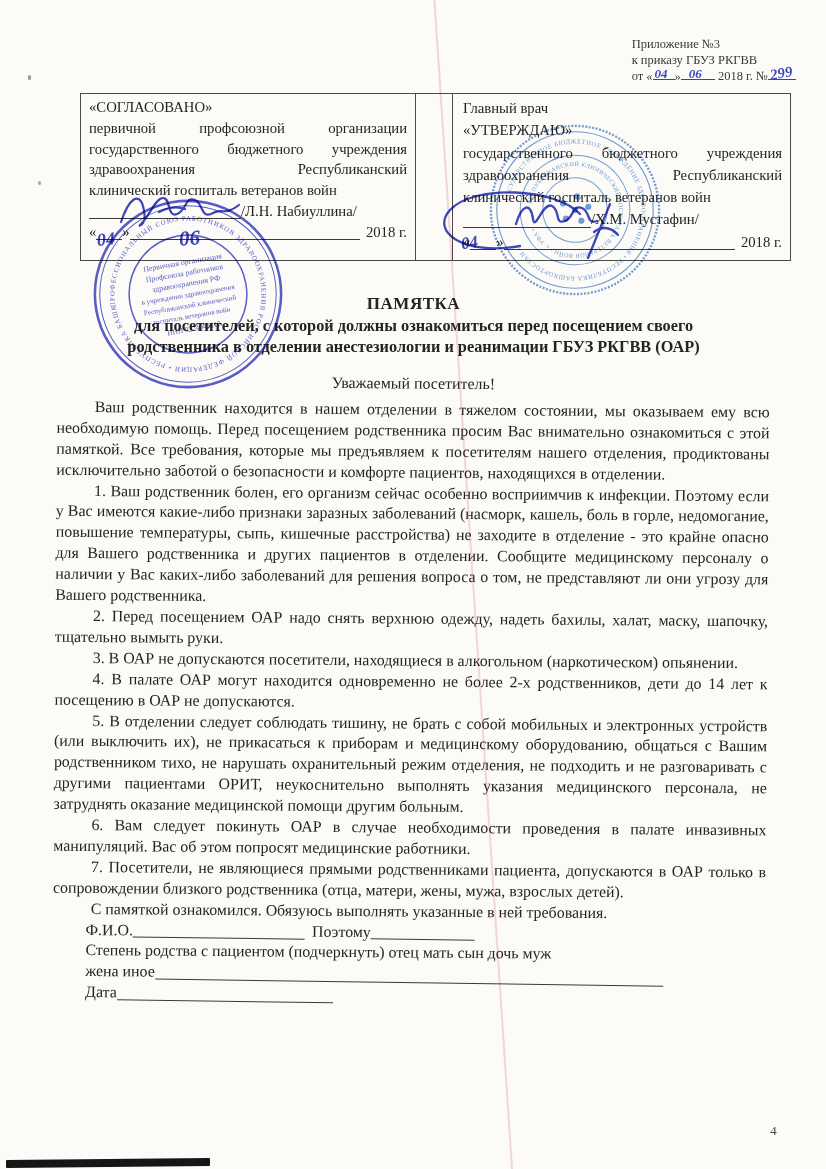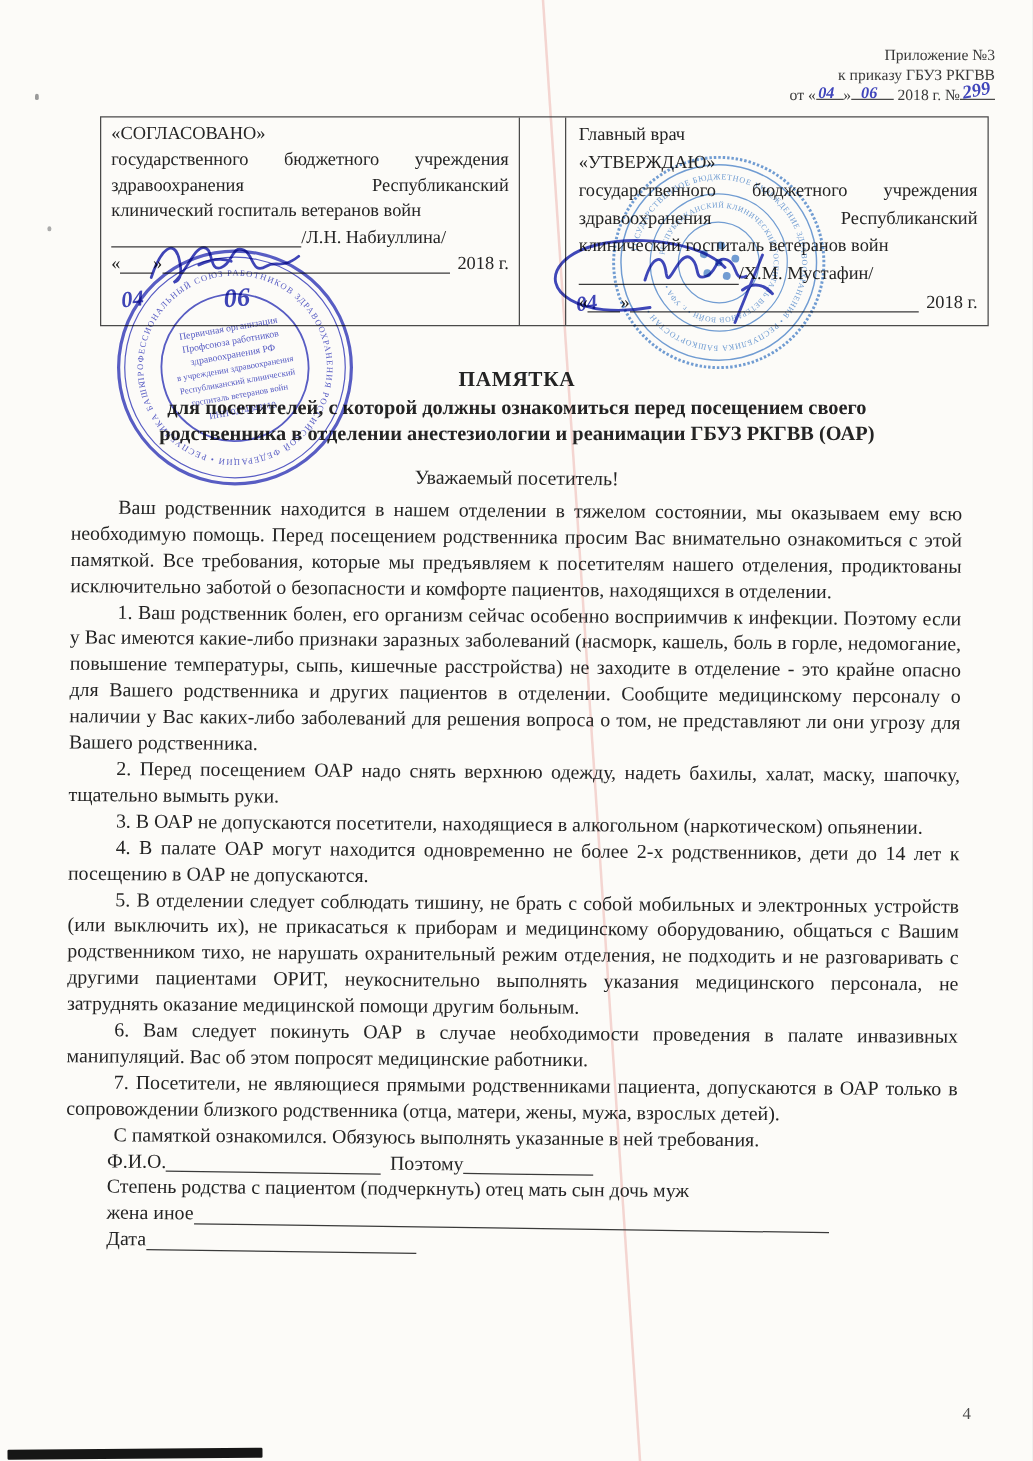--- a/index.html
+++ b/index.html
@@ -2,21 +2,21 @@
 <html><head>
 <meta charset="utf-8">
 <style>
   html,body{margin:0;padding:0;background:#e8e8e8;}
   .page{
     position:relative;width:826px;height:1169px;margin:0 auto;
     background:#fcfbf8;overflow:hidden;
     font-family:"Liberation Serif","DejaVu Serif",serif;color:#242424;
   }
   
-  .corner{position:absolute;top:37px;right:30px;text-align:right;font-size:12.5px;line-height:15.5px;color:#3a3a3a;margin-left:21px;}
+  .corner{position:absolute;top:37px;right:30px;text-align:left;font-size:12.5px;line-height:15.5px;color:#3a3a3a;margin-left:21px;}
   .cslot{display:inline-block;position:relative;border-bottom:1px solid #4a4a4a;height:11px;vertical-align:baseline;}
   .cslot .ink{position:absolute;left:2px;bottom:-2px;}
   .ink{color:#3f45bb;font-style:italic;font-weight:bold;font-family:"Liberation Serif",serif;white-space:nowrap;}
   .ink.num{display:inline-block;transform:rotate(-10deg);font-size:15px;}
   
   .approval{position:absolute;left:80px;top:93px;width:711px;height:168px;
     border:1.3px solid #4a4a4a;display:flex;box-sizing:border-box;}
   .cell{box-sizing:border-box;padding:3px 8px 0 8px;font-size:14.7px;}
   .cell.cl{width:335px;border-right:1.3px solid #4a4a4a;line-height:20.8px;}
   .cellgap{width:37px;border-right:1.3px solid #4a4a4a;box-sizing:border-box;}
@@ -64,20 +64,21 @@
     <div>Приложение №3</div>
     <div>к приказу ГБУЗ РКГВВ</div>
     <div>
       <span>от «</span><span class="cslot" style="width:22px"><span class="ink" style="font-size:13px">04</span></span><span>»</span><span class="cslot" style="width:34px"><span class="ink" style="font-size:13px;left:8px">06</span></span><span> 2018  г. №</span><span class="cslot" style="width:28px"><span class="ink num">299</span></span>
     </div>
   </div>
 
   <div class="approval">
     <div class="cell cl">
       <div>«СОГЛАСОВАНО»</div>
+      <div class="jline">первичной профсоюзной организации</div>
       <div class="jline">государственного бюджетного учреждения</div>
       <div class="jline">здравоохранения Республиканский</div>
       <div>клинический госпиталь ветеранов войн</div>
       <div class="sig-row">
         <span class="blank" style="width:152px"></span>
         <span>/Л.Н. Набиуллина/</span>
       </div>
       <div class="date-row">
         <span>«</span>
         <span class="blank w26"></span>

